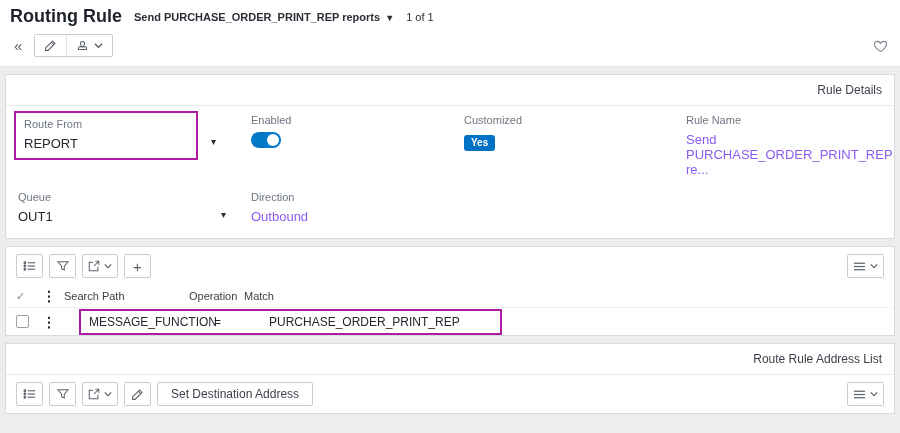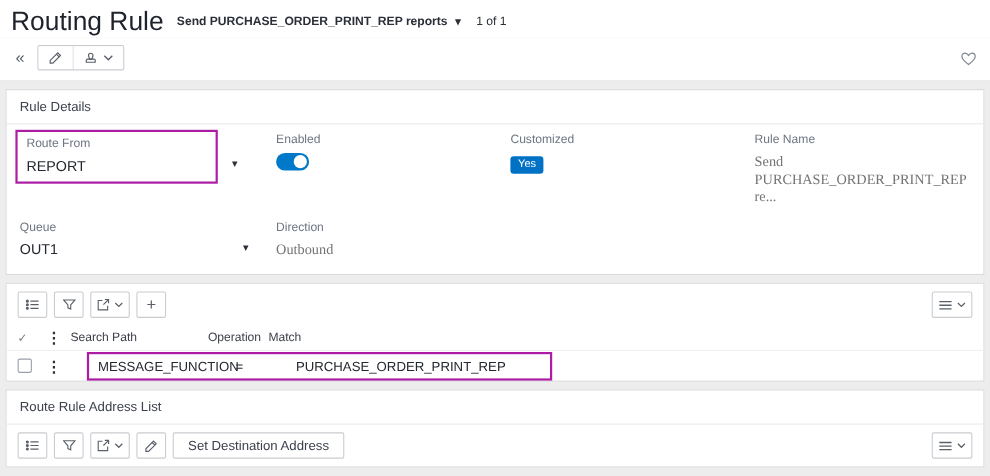--- a/index.html
+++ b/index.html
@@ -6,60 +6,60 @@
   body {
     margin: 0; width: 900px; height: 433px; overflow: hidden;
     background: #ededee; color: #2b2f38;
     font-family: "Liberation Sans", sans-serif;
   }
   svg { display: block; }
 
   
   .top { background: #fff; padding: 6px 10px 0 10px; }
   .title-row { display: flex; align-items: center; }
-  .page-title { font-size: 24px; font-weight: 400; color: #1e222b; margin: 0; }
+  .page-title { font-size: 18px; font-weight: 700; color: #1e222b; margin: 0; }
   .record-selector { display: flex; align-items: flex-end; gap: 7px; margin-left: 12px;
     font-size: 11px; font-weight: 700; color: #2b2f38; cursor: pointer; }
   .record-selector .caret { font-size: 10px; line-height: 1; }
   .pager { font-size: 11px; color: #2b2f38; margin-left: 14px; font-weight: 400; }
 
   .toolbar { background: #fff; display: flex; align-items: center;
     padding: 7px 10px 9px 8px; border-bottom: 1px solid #e2e3e5; }
   .tb-back { background: none; border: none; color: #565c66; font-size: 15px;
     padding: 2px 6px; cursor: pointer; line-height: 1; }
   .btn-group { display: flex; border: 1px solid #c9ccd1; border-radius: 2px;
     overflow: hidden; margin-left: 6px; background: #fff; }
   .tb-btn { background: #fff; border: none; padding: 4px 9px; display: flex;
     align-items: center; gap: 5px; color: #5a6069; cursor: pointer; }
   .tb-btn + .tb-btn { border-left: 1px solid #e2e3e6; }
   .heart-btn { margin-left: auto; background: none; border: none; color: #80868f;
     cursor: pointer; padding: 2px; }
 
   
   .card { background: #fff; border: 1px solid #d8dadd; margin: 7px 5px; }
   .card-title { font-size: 12px; color: #3c414c; padding: 8px 12px;
-    border-bottom: 1px solid #e9eaec; }
+    border-bottom: 1px solid #e9eaec; text-align: right; }
 
   
   .fields { display: grid; grid-template-columns: 233px 213px 222px 1fr;
     padding: 8px 12px 14px 12px; row-gap: 14px; align-items: start; }
   .field .label { font-size: 11px; color: #6e7683; margin-bottom: 6px; }
   .field .value { font-size: 13px; color: #24272f; }
-  .value.muted { color: #737373; font-family: Liberation Serif, serif; }
+  .value.muted { color: #8b5cf6; }
   .value-dd { display: flex; align-items: flex-start; justify-content: space-between; width: 192px; }
   .value-dd .caret { font-size: 10px; color: #2b2f38; }
   .hl-field { border: 2px solid #ac1ca4; padding: 5px 8px 7px 8px; width: 184px; margin: -3px 0 0 -4px; }
 
   .toggle { width: 30px; height: 16px; border-radius: 9px; background: #0079c8;
     position: relative; cursor: pointer; margin-top: 2px; }
   .toggle::after { content: ""; position: absolute; top: 2px; right: 2px;
     width: 12px; height: 12px; border-radius: 50%; background: #fff; }
 
   .badge { display: inline-block; background: #0072c6; color: #fff; font-size: 10px;
-    font-weight: 400; padding: 3px 7px; border-radius: 3px; line-height: 1; }
+    font-weight: 700; padding: 3px 7px; border-radius: 3px; line-height: 1; }
 
   
   .grid-toolbar { display: flex; align-items: center; gap: 6px; padding: 7px 10px; }
   .icon-btn { min-width: 27px; height: 24px; border: 1px solid #caccd0; background: #fff;
     border-radius: 2px; display: flex; align-items: center; justify-content: center;
     gap: 4px; color: #5a6069; font-size: 13px; padding: 0 5px; cursor: pointer; }
   .icon-btn .plus { font-size: 15px; line-height: 1; color: #5a6069; }
   .text-btn { height: 24px; border: 1px solid #caccd0; background: #fff; border-radius: 2px;
     font-size: 12px; color: #3c414c; padding: 0 13px; cursor: pointer;
     font-family: "Liberation Sans", sans-serif; }

